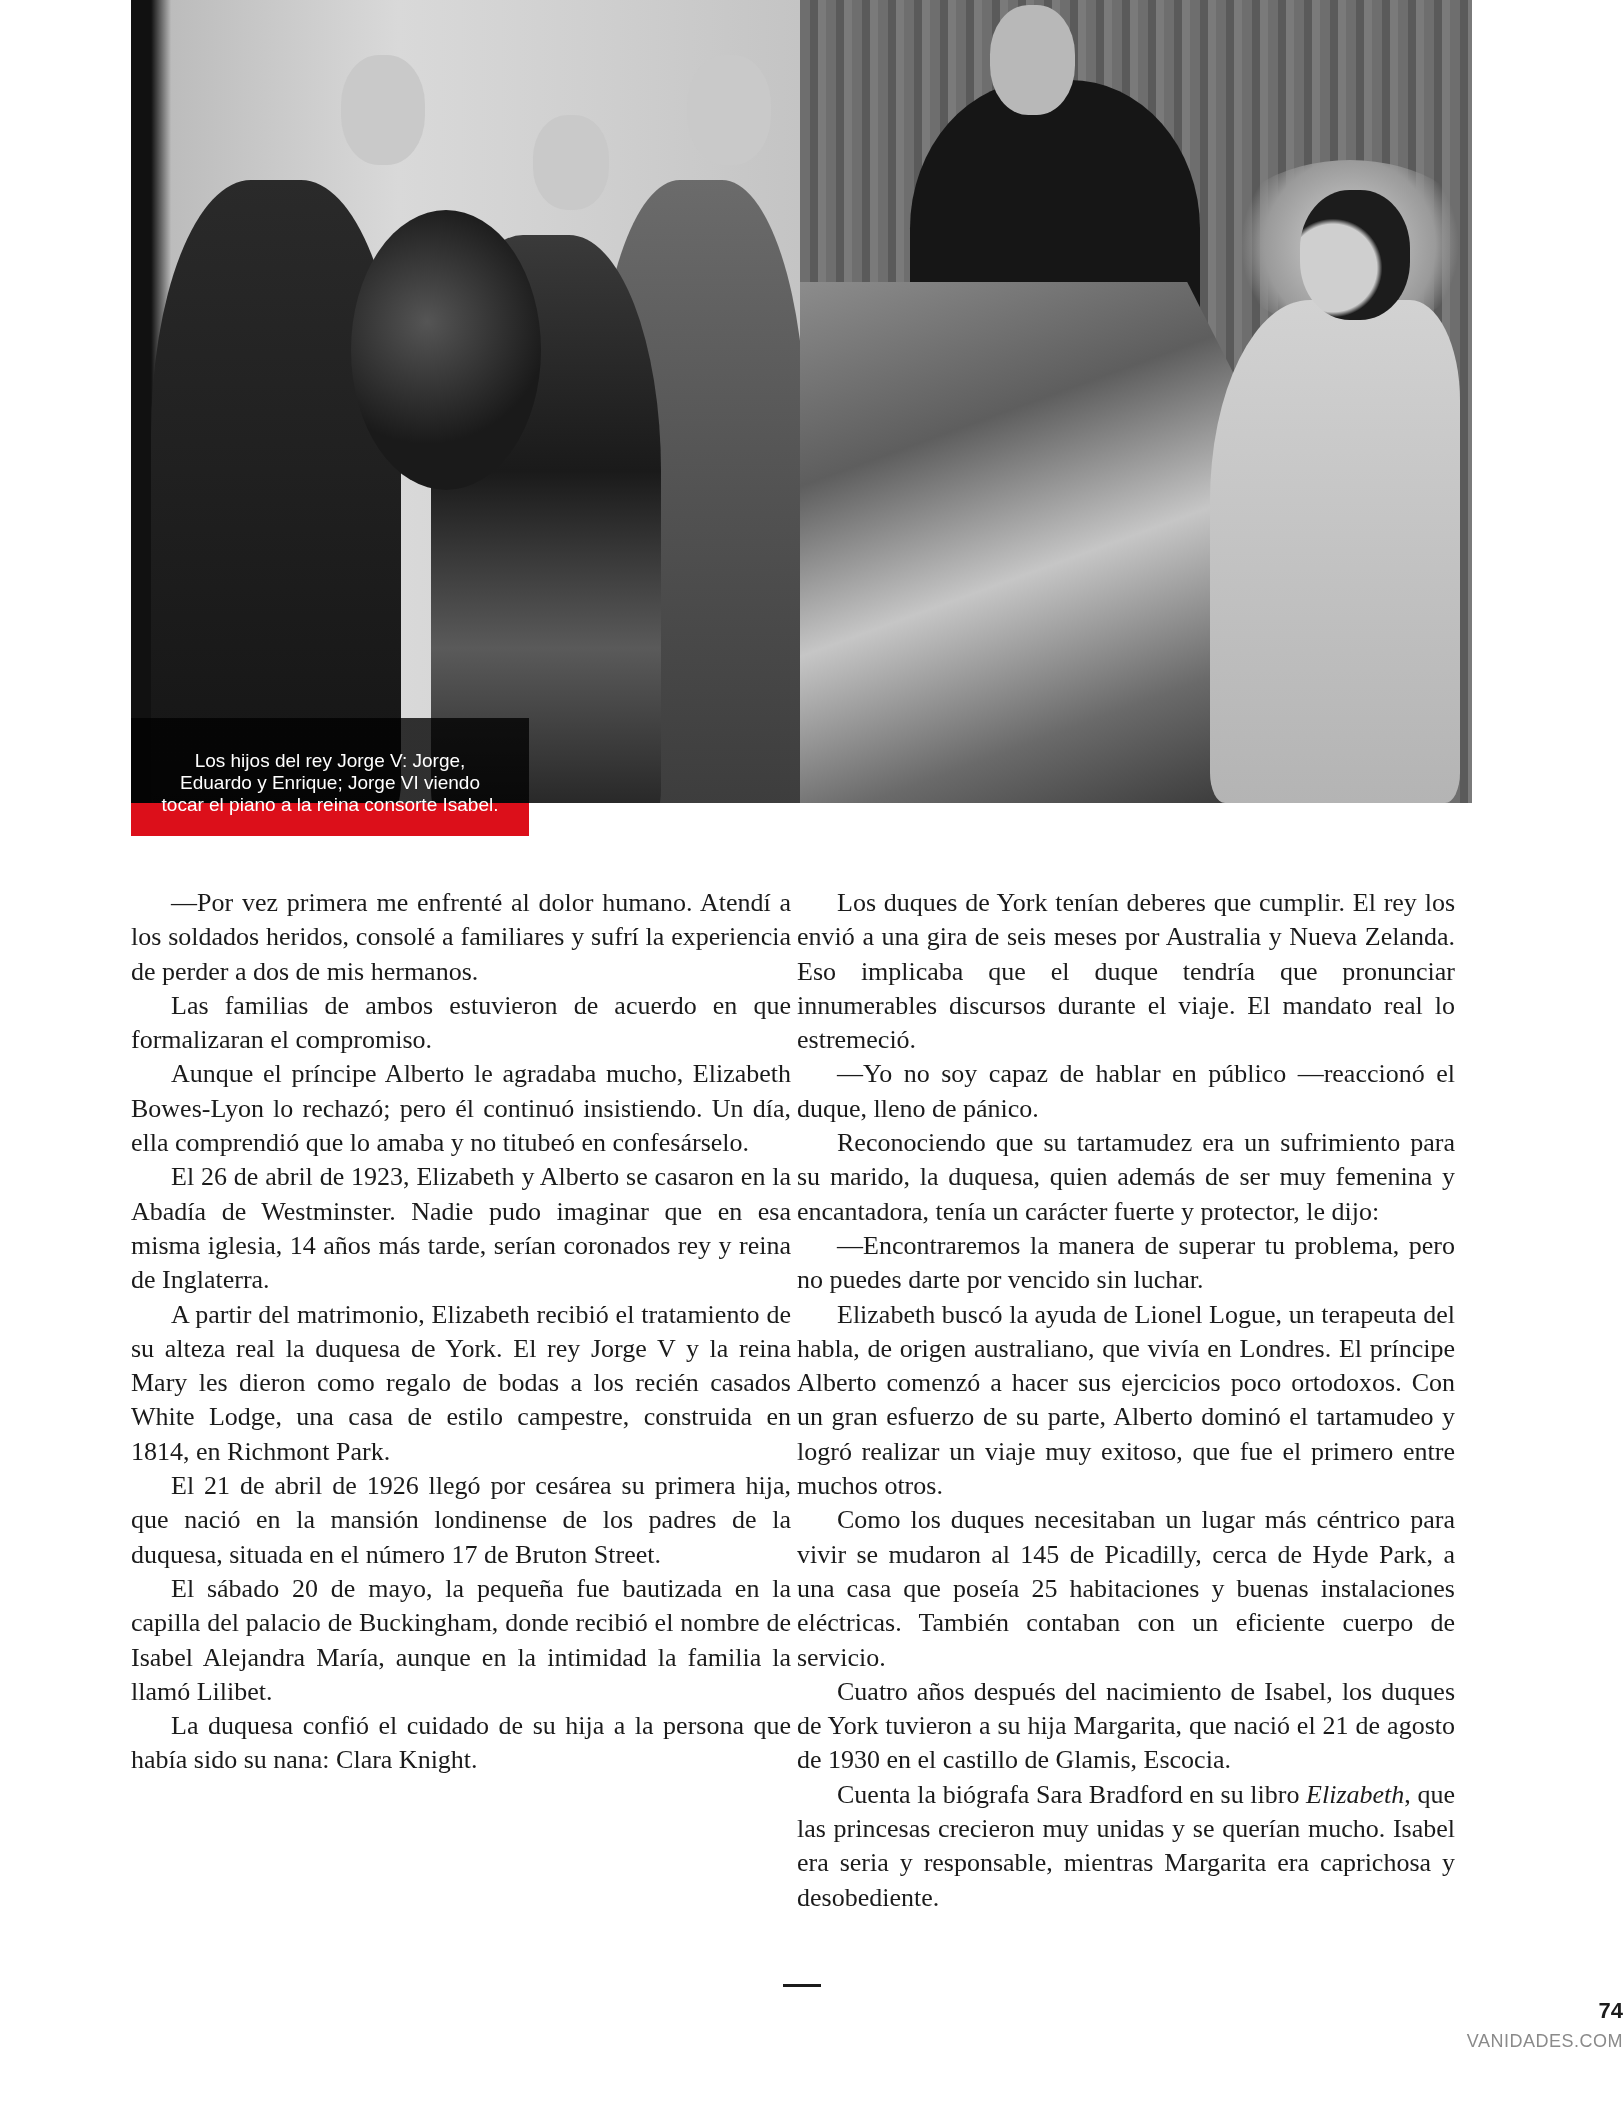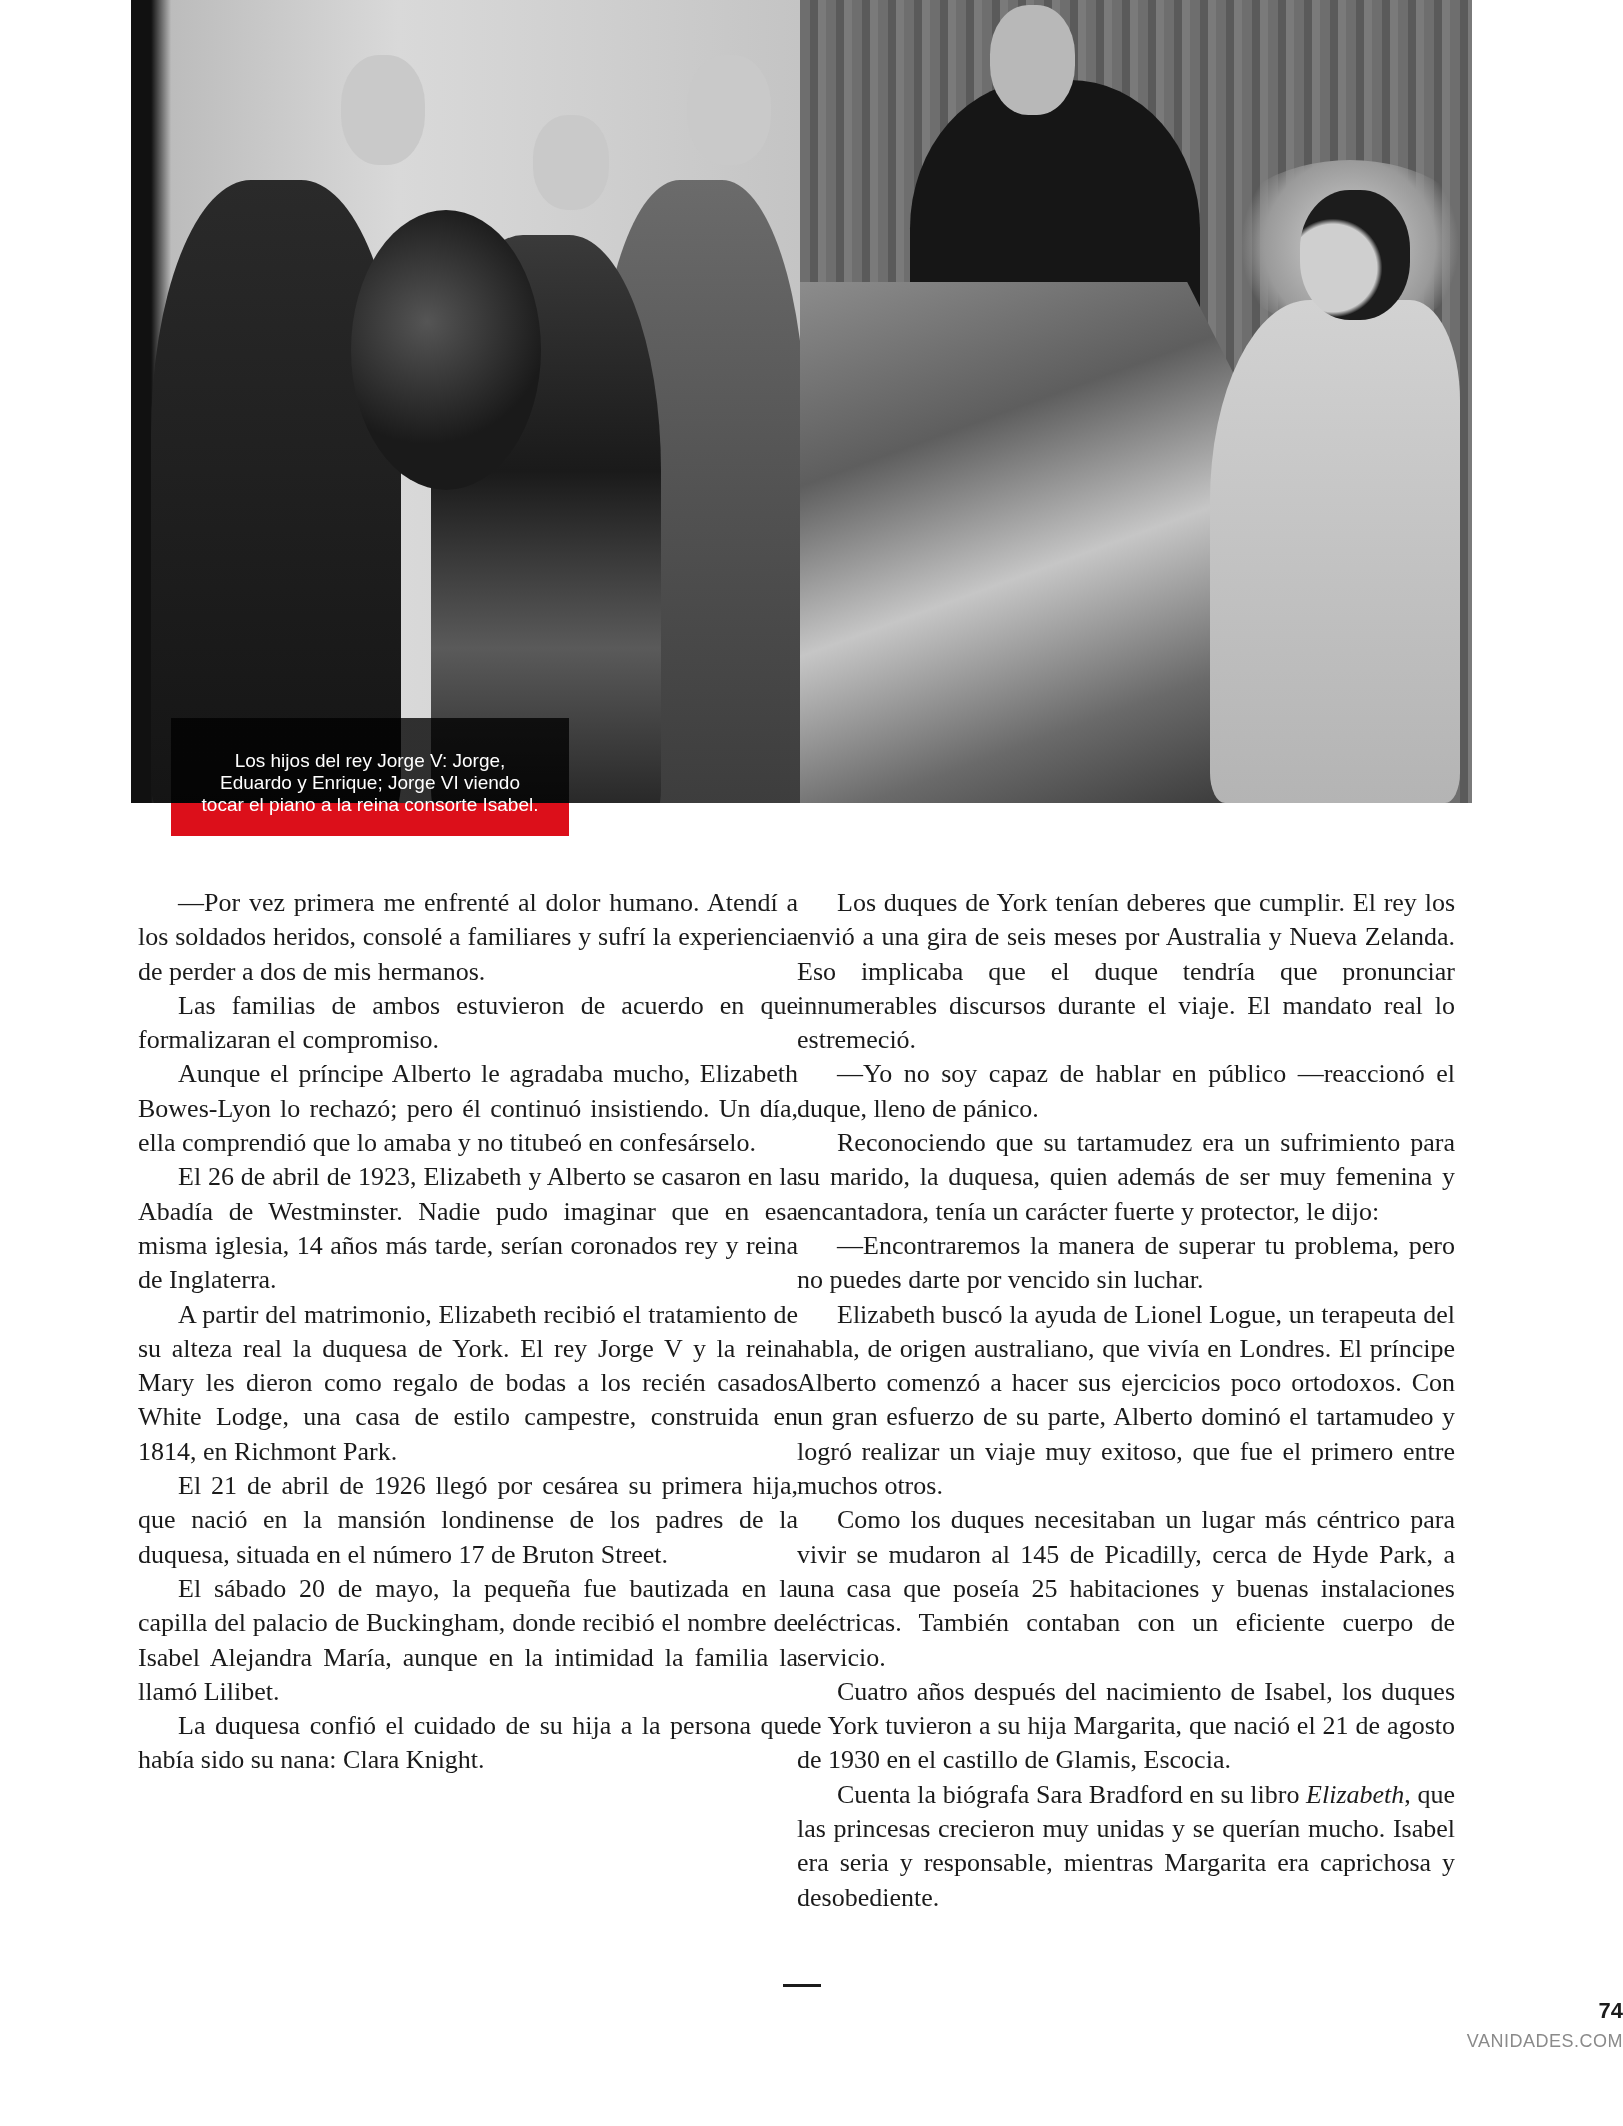--- a/index.html
+++ b/index.html
@@ -27,26 +27,26 @@
   }
   .photo-right .man { position:absolute; left:110px; top:80px; width:290px; height:330px; background:#161616; border-radius:45% 45% 0 0; }
   .photo-right .man-head { position:absolute; left:190px; top:5px; width:85px; height:110px; border-radius:45%; background:#b8b8b8; }
   .photo-right .piano { position:absolute; left:0; top:282px; width:440px; height:521px; background:linear-gradient(160deg,#8c8c8c 0,#5e5e5e 30%,#c6c6c6 55%,#6a6a6a 80%,#3a3a3a); clip-path:polygon(0 0,88% 0,100% 20%,100% 100%,0 100%); }
   .photo-right .flowers { position:absolute; left:420px; top:160px; width:260px; height:170px; border-radius:50%; background:radial-gradient(circle,#d5d5d5 0,#9a9a9a 55%,transparent 70%); }
   .photo-right .woman { position:absolute; left:340px; top:190px; width:320px; height:613px; }
   .photo-right .w-head { position:absolute; left:160px; top:0; width:110px; height:130px; border-radius:45%; background:radial-gradient(circle at 30% 60%,#cfcfcf 0 40%,#1c1c1c 45%); }
   .photo-right .w-body { position:absolute; left:70px; top:110px; width:250px; height:503px; background:linear-gradient(180deg,#d2d2d2,#c0c0c0 60%,#b4b4b4); border-radius:40% 20% 6% 6%; }
 
   
-  .caption { position:absolute; left:131px; top:718px; width:398px; height:118px; background:linear-gradient(180deg, rgba(0,0,0,0.78) 0 72%, #dc0f1a 72% 100%);margin-left:40px; }
+  .caption { position:absolute; left:131px; top:718px; width:398px; height:118px; background:linear-gradient(180deg, rgba(0,0,0,0.78) 0 72%, #dc0f1a 72% 100%); }
   .caption-text { position:absolute; left:0; right:0; top:32px; text-align:center; color:#fff; font-family:"Liberation Sans","DejaVu Sans",sans-serif; font-size:19px; line-height:22px; }
 
   
   .col { position:absolute; top:886px; width:660px; font-size:26px; line-height:34.3px; text-align:justify; }
-  .col-left { left:138px; }
+  .col-left { left:131px; }
   .col-right { left:797px; width:658px; }
   .col p { margin:0; text-indent:40px; }
   em { font-style:italic; }
 
   
   .footer-rule { position:absolute; left:783px; top:1984px; width:38px; height:3px; background:#1b1b1b; }
   .page-number { position:absolute; left:0; width:1623px; top:1998px; text-align:right; font-family:"Liberation Sans","DejaVu Sans",sans-serif; font-weight:bold; font-size:22px; color:#1b1b1b; }
   .site { position:absolute; left:0; width:1623px; top:2031px; text-align:right; font-family:"Liberation Sans","DejaVu Sans",sans-serif; font-size:18px; letter-spacing:0.5px; color:#8a8a8a; }
 </style>
 </head>

